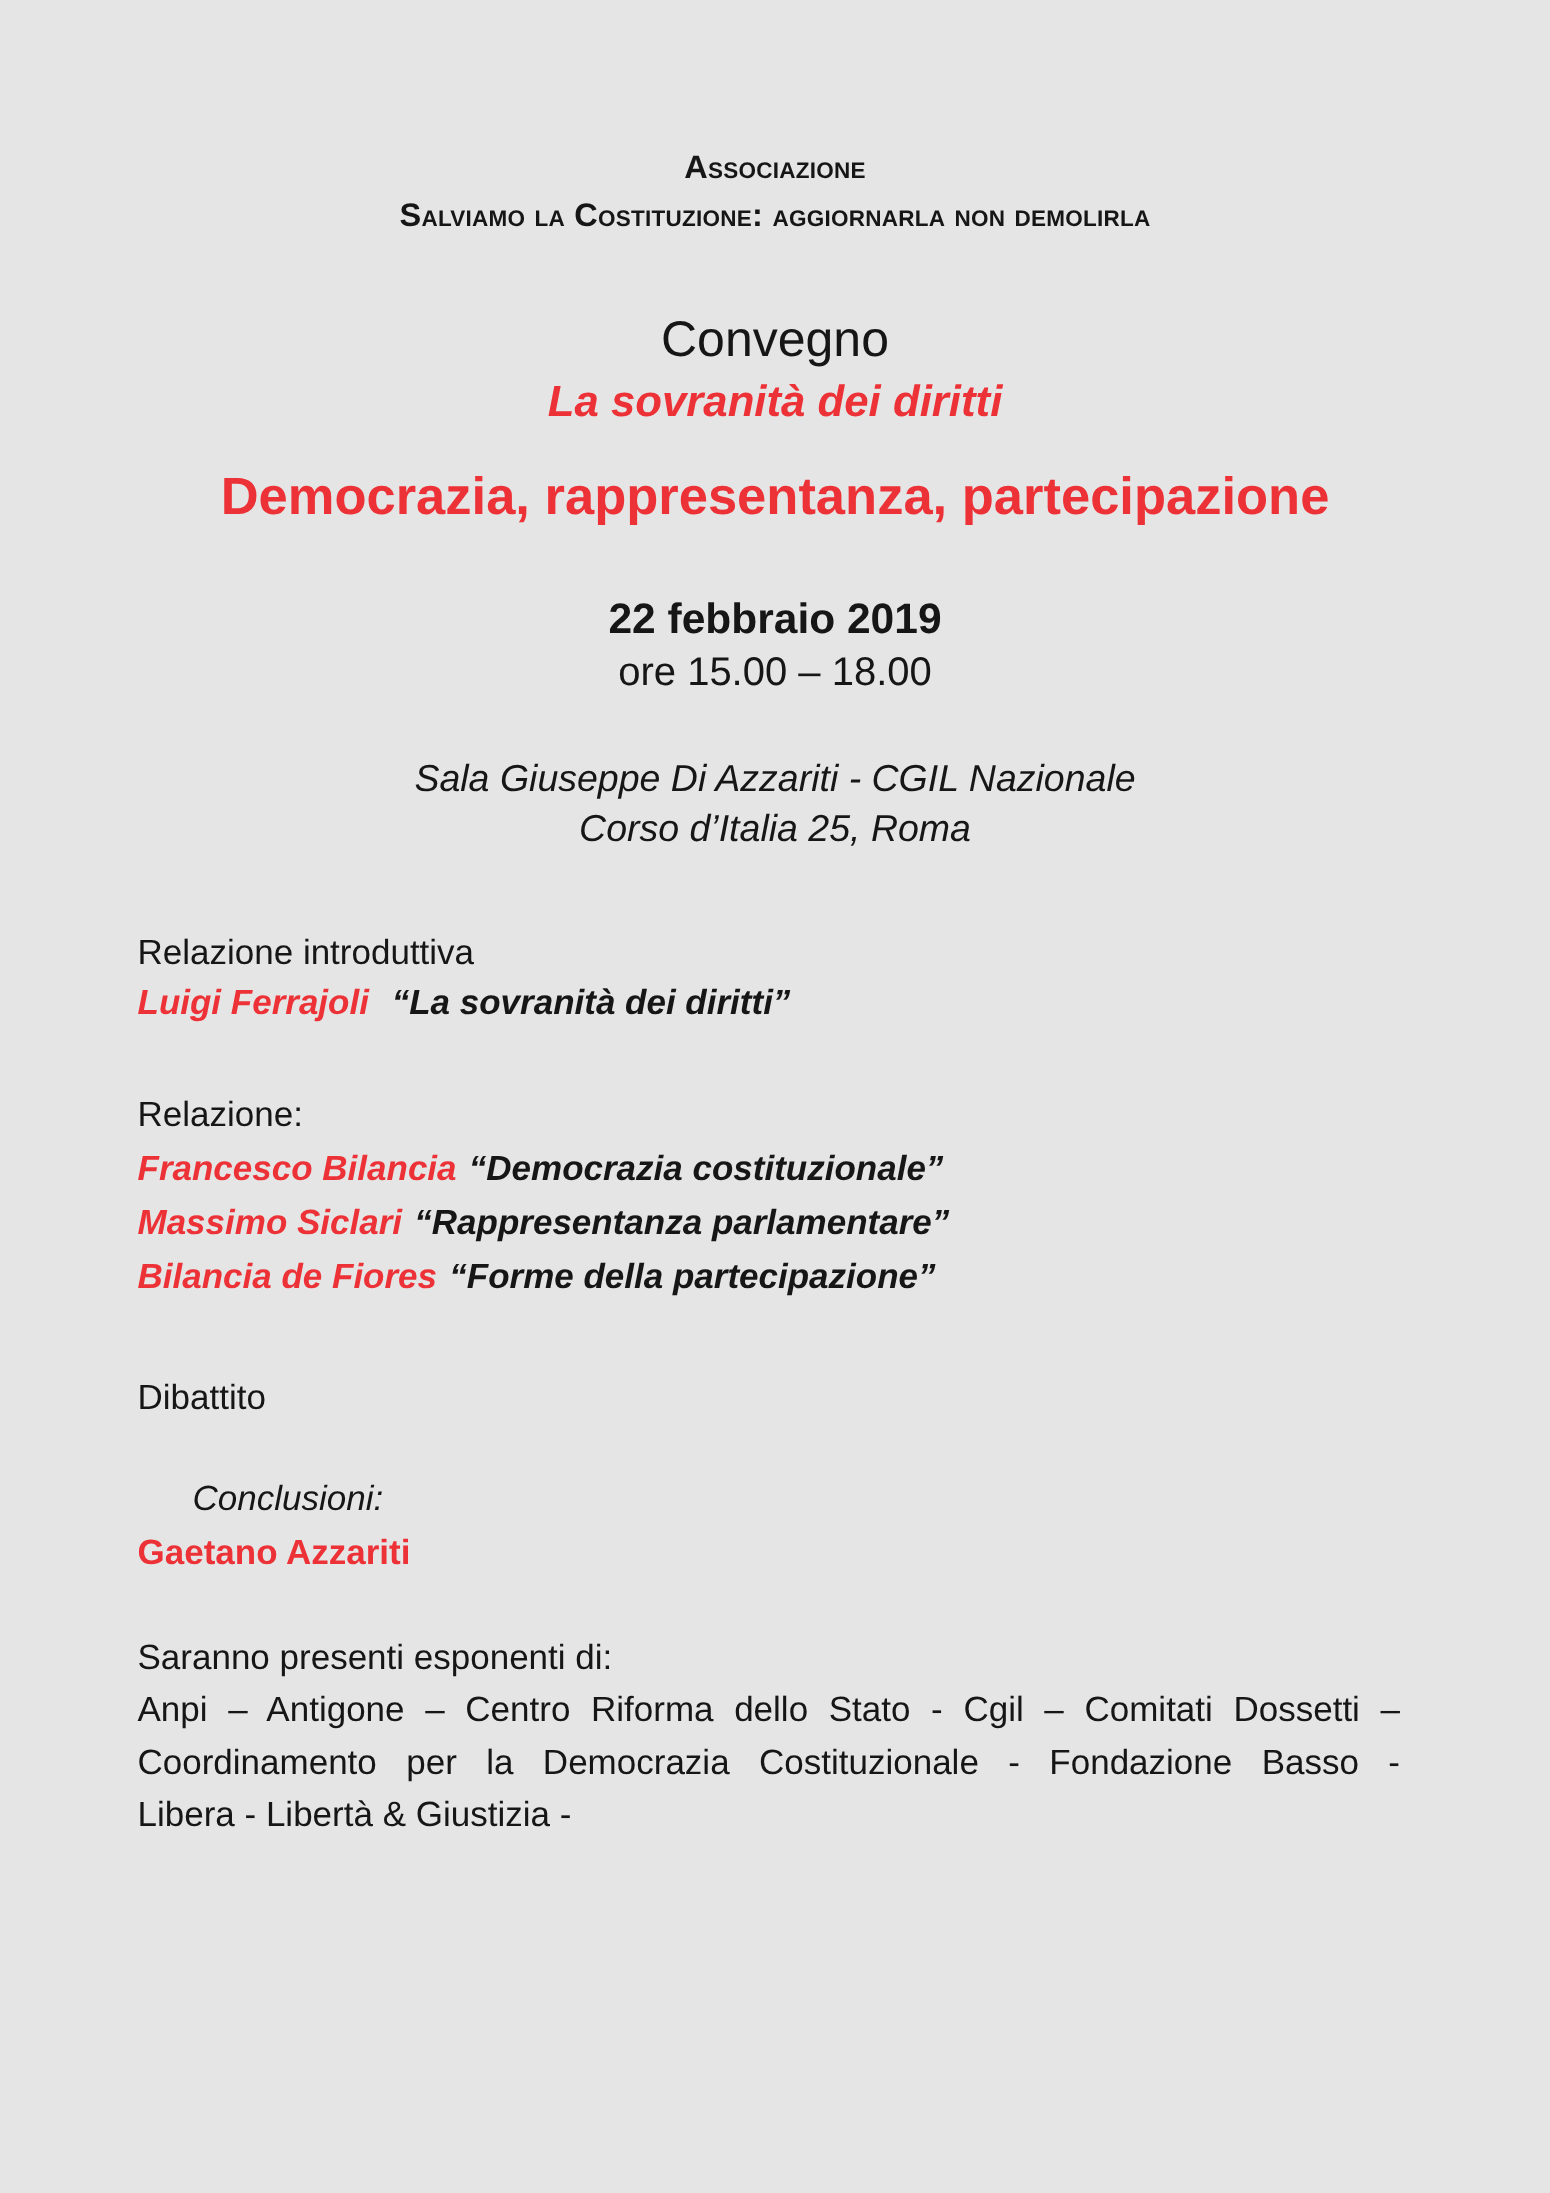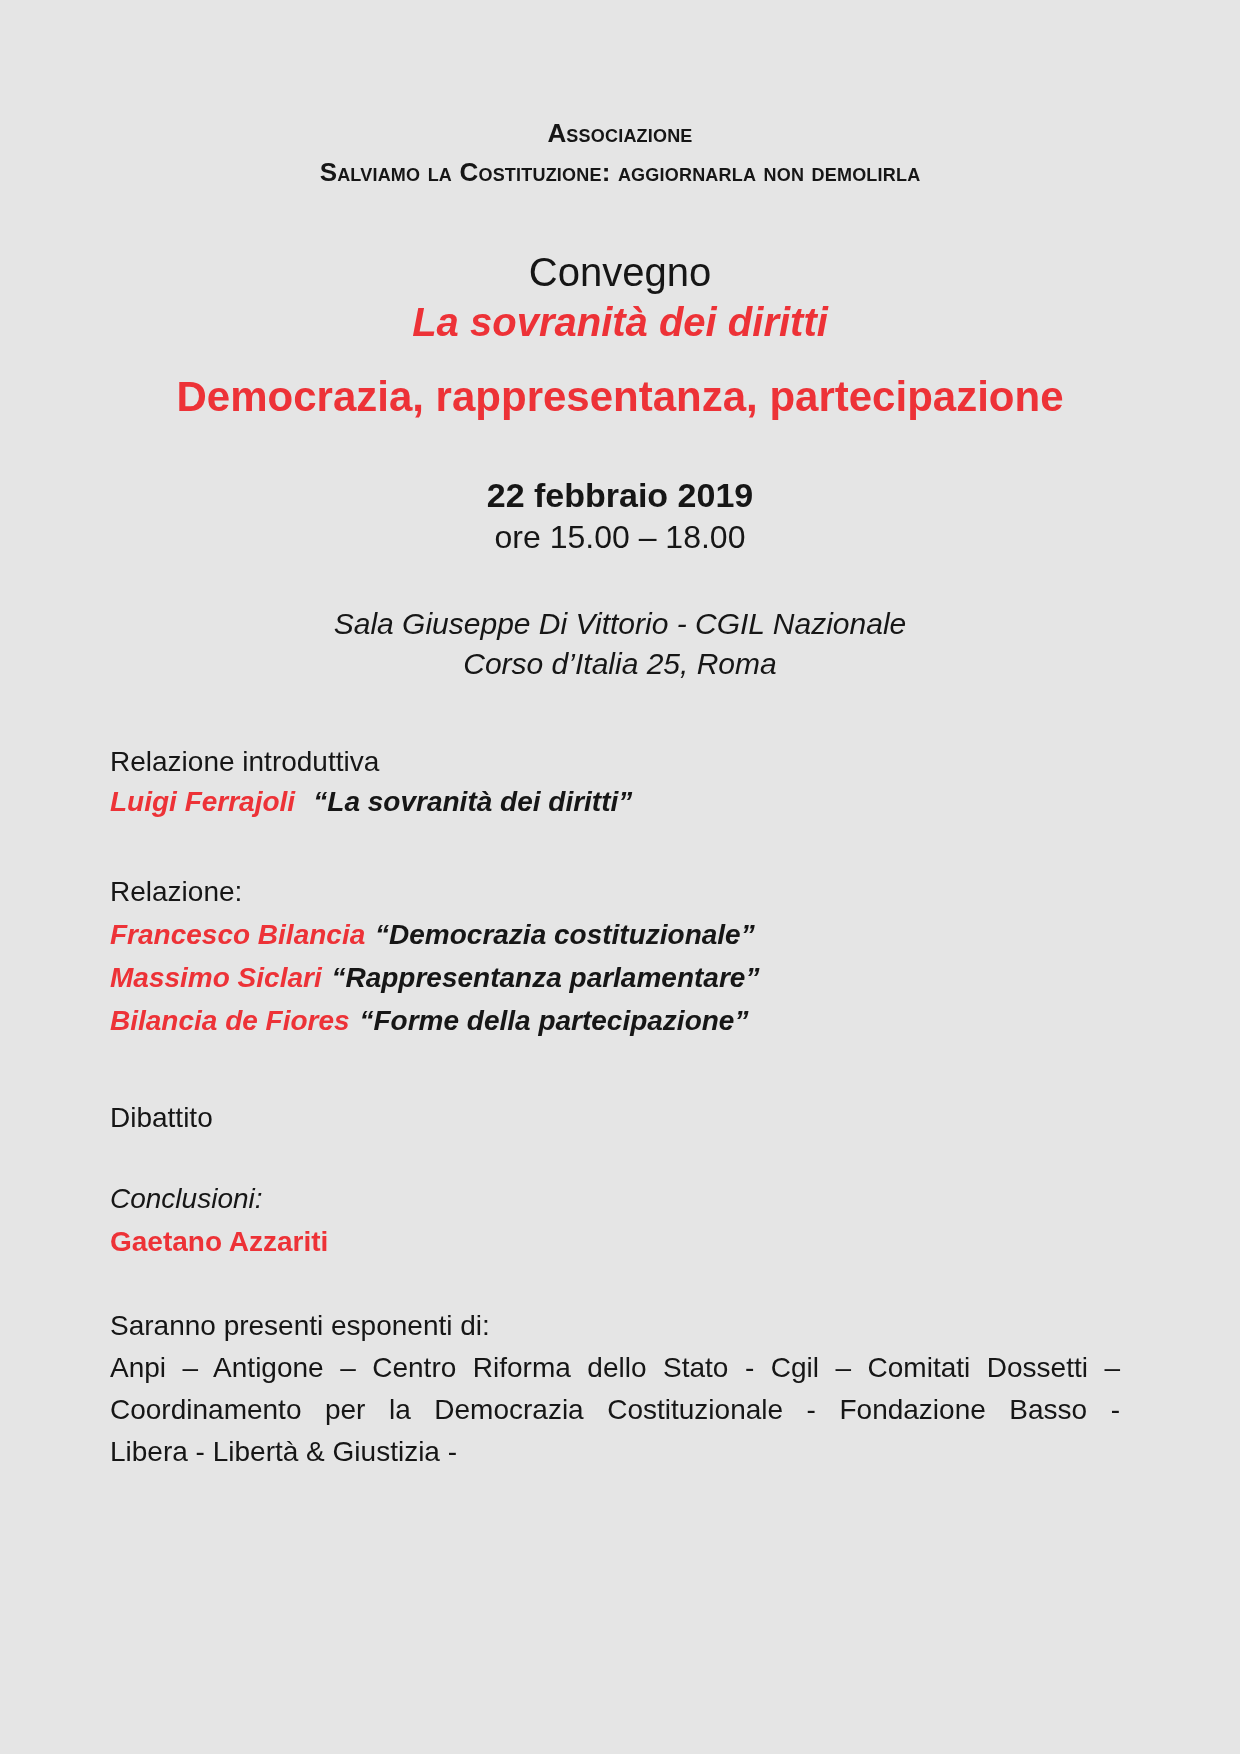--- a/index.html
+++ b/index.html
@@ -29,21 +29,21 @@
     letter-spacing: 0.2px;
   }
   .kicker {
     top: 247px;
     font-size: 40px;
     line-height: 50px;
     font-weight: normal;
   }
   .main-title {
     top: 296px;
-    font-size: 40px;
+    font-size: 35px;
     line-height: 52px;
     font-weight: bold;
     font-style: italic;
   }
   .subtitle {
     top: 369px;
     font-size: 42px;
     line-height: 56px;
     font-weight: bold;
   }
@@ -85,21 +85,21 @@
   .speaker-upright {
     color: #ed3237;
     font-weight: bold;
   }
   .talk {
     font-style: italic;
     margin-left: 0.35em;
     font-weight: bold;
   }
   .talk-wide { margin-left: 0.65em; }
-  .italic { font-style: italic; }
+  .italic { font-style: italic; margin-left: 44px; }
 
   .justify-line { white-space: nowrap; }
 </style>
 </head>
 <body>
 
 <div class="page">
 
   <div class="abs center assoc-header">
     <div>Associazione</div>
@@ -110,21 +110,21 @@
 
   <div class="abs center main-title red">La sovranità dei diritti</div>
 
   <div class="abs center subtitle red">Democrazia, rappresentanza, partecipazione</div>
 
   <div class="abs center event-date">22 febbraio 2019</div>
 
   <div class="abs center event-time">ore 15.00 – 18.00</div>
 
   <div class="abs center venue">
-    <div>Sala Giuseppe Di Vittorio - CGIL Nazionale</div>
+    <div>Sala Giuseppe Di Azzariti - CGIL Nazionale</div>
     <div>Corso d’Italia 25, Roma</div>
   </div>
 
   <div class="abs leftcol body-block intro-block">
     <div>Relazione introduttiva</div>
     <div>
       <span class="speaker">Luigi Ferrajoli</span><span class="talk talk-wide">“La sovranità dei diritti”</span>
     </div>
   </div>
 

